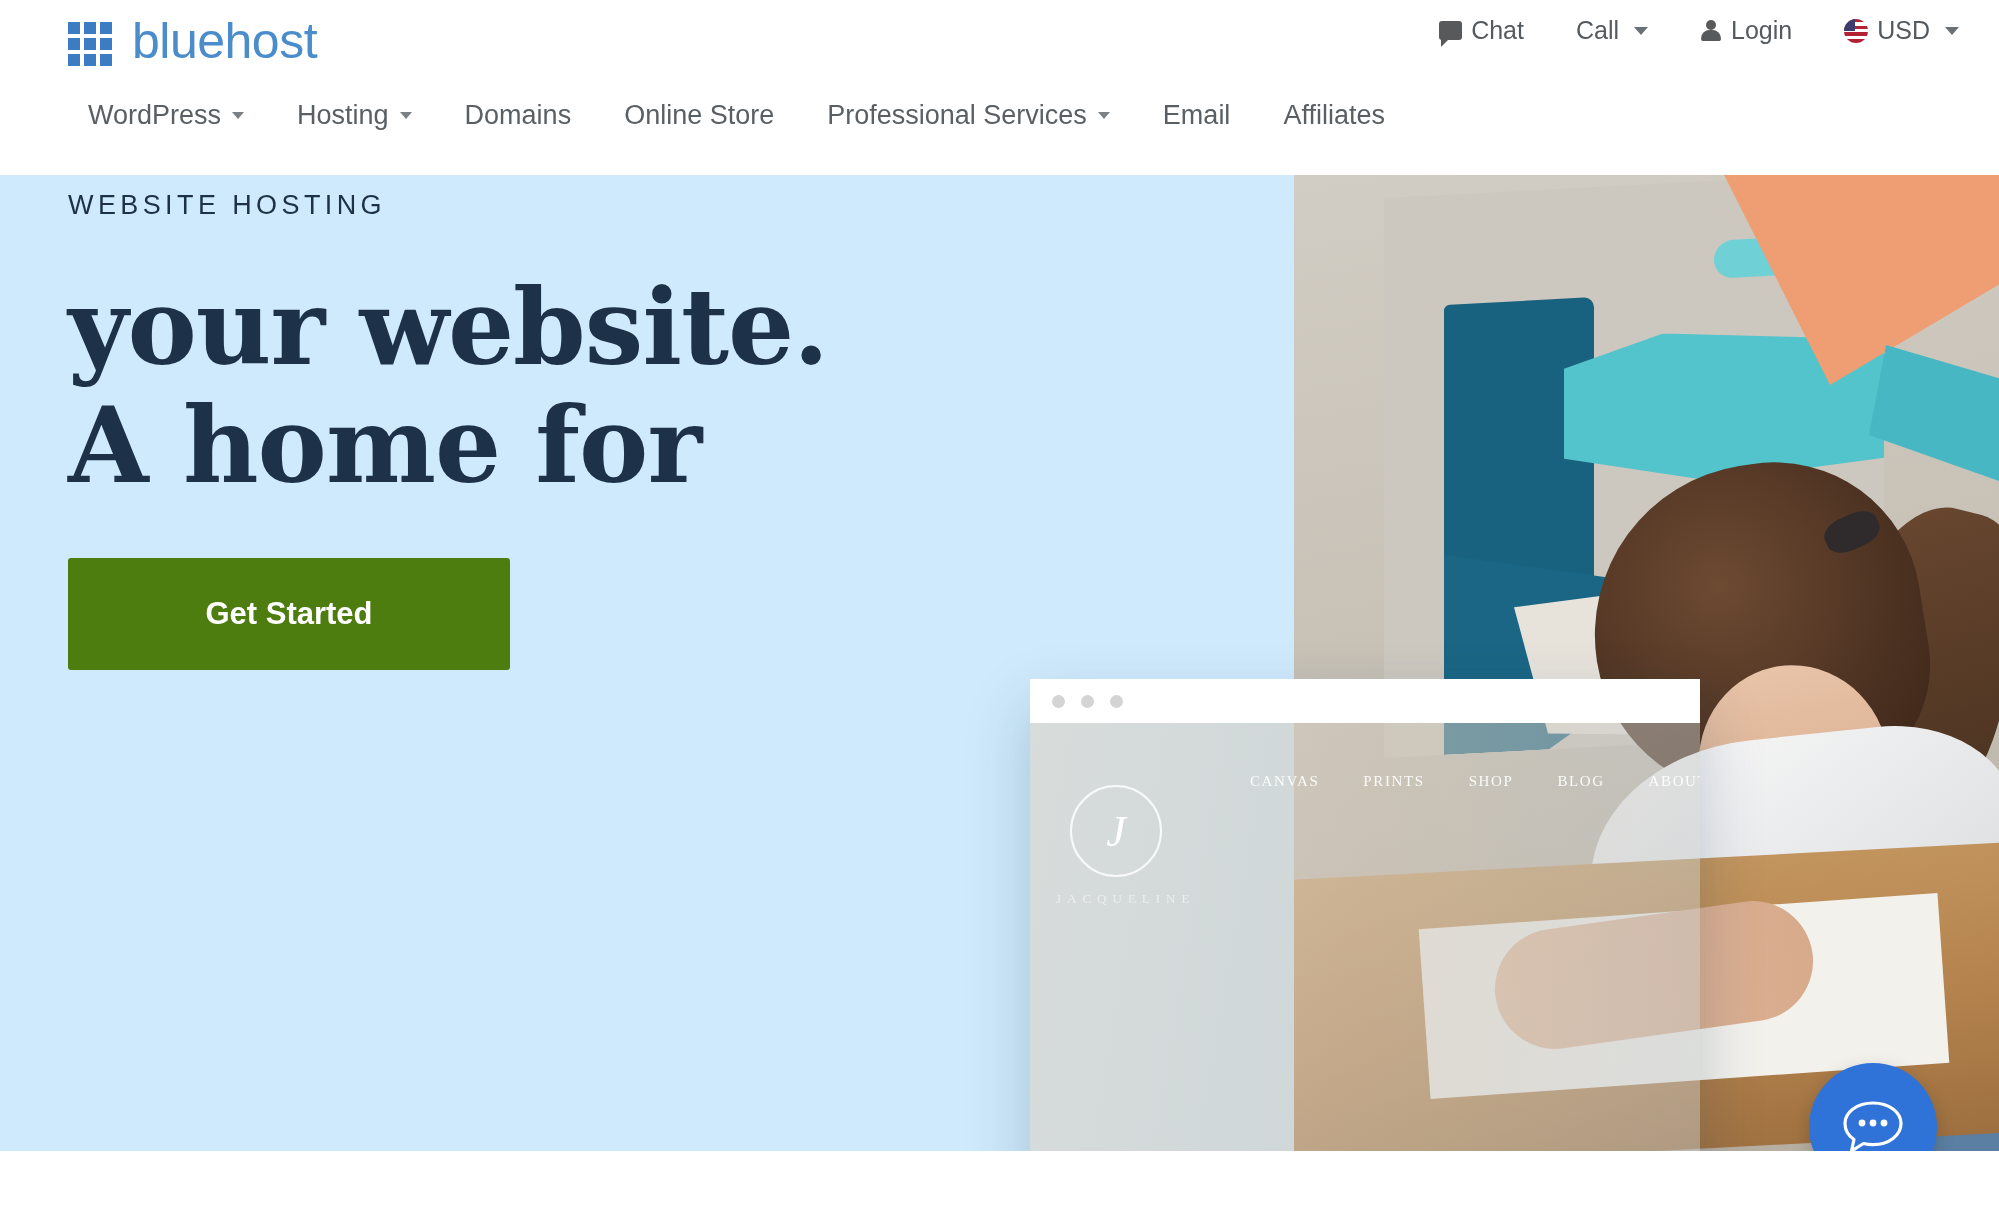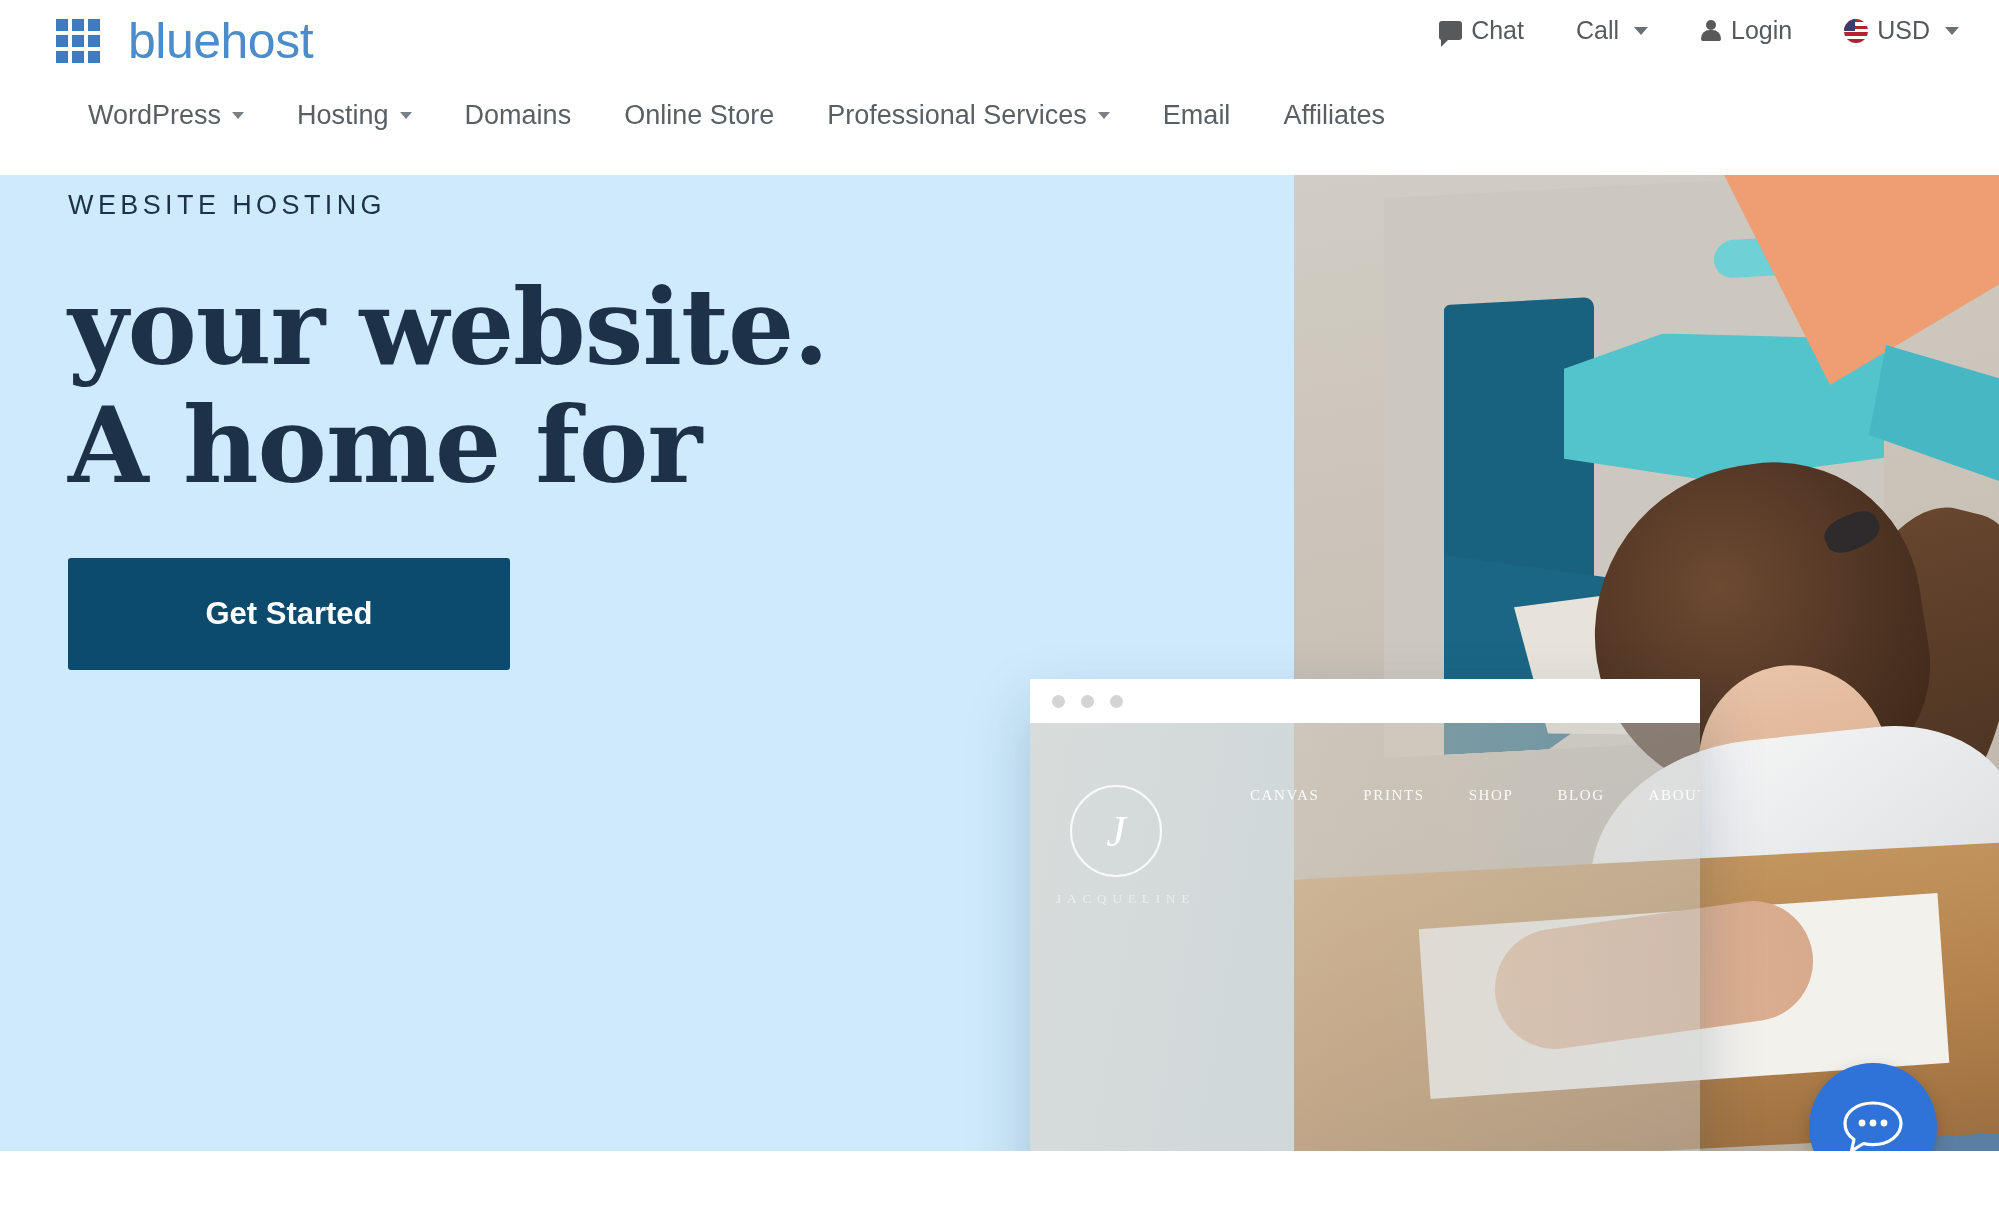--- a/index.html
+++ b/index.html
@@ -97,24 +97,24 @@
     content:"";
     position:absolute;
     top:0;left:0;
     width:11px;height:12px;
     background:#3c3b6e;
   }
 
   
   .logo-wrap{
     position:absolute;
-    top:16px; left:56px;
-    display:flex;
-    align-items:center;
-    gap:28px;
+    top:16px; left:68px;
+    display:flex;
+    align-items:flex-end;
+    gap:20px;
     cursor:pointer;
   }
   .logo-grid{
     display:grid;
     grid-template-columns:repeat(3,12px);
     grid-template-rows:repeat(3,12px);
     gap:4px;
   }
   .logo-grid i{ display:block; background:#3c7cc3; }
   .logo-word{
@@ -183,21 +183,21 @@
   .headline .line{ display:block; }
   .subcopy{
     font-size:33px;
     line-height:1.5;
     color:#23374e;
     max-width:905px;
     margin-bottom:72px;
   }
   .cta-button{
     display:inline-block;
-    background:#0c4a6e;
+    background:#4d7c0f;
     color:#ffffff;
     font-size:31px;
     font-weight:700;
     padding:38px 0;
     width:442px;
     text-align:center;
     border:none;
     border-radius:3px;
     cursor:pointer;
     font-family:"Liberation Sans",sans-serif;
@@ -360,21 +360,21 @@
     background:#d4d4d4;
     display:block;
   }
   .browser-body{
     position:relative;
     height:468px;
     background:linear-gradient(100deg,rgba(216,206,192,0.55) 0%,rgba(198,188,172,0.45) 48%,rgba(170,180,185,0.35) 100%);
   }
   .mock-nav{
     position:absolute;
-    top:64px; left:220px;
+    top:50px; left:220px;
     display:flex;
     gap:44px;
     font-size:15px;
     letter-spacing:1.6px;
     color:#ffffff;
     font-family:"Liberation Serif",serif;
     opacity:0.92;
   }
   .mock-nav span{ white-space:nowrap; cursor:pointer; }
   .mock-logo{

